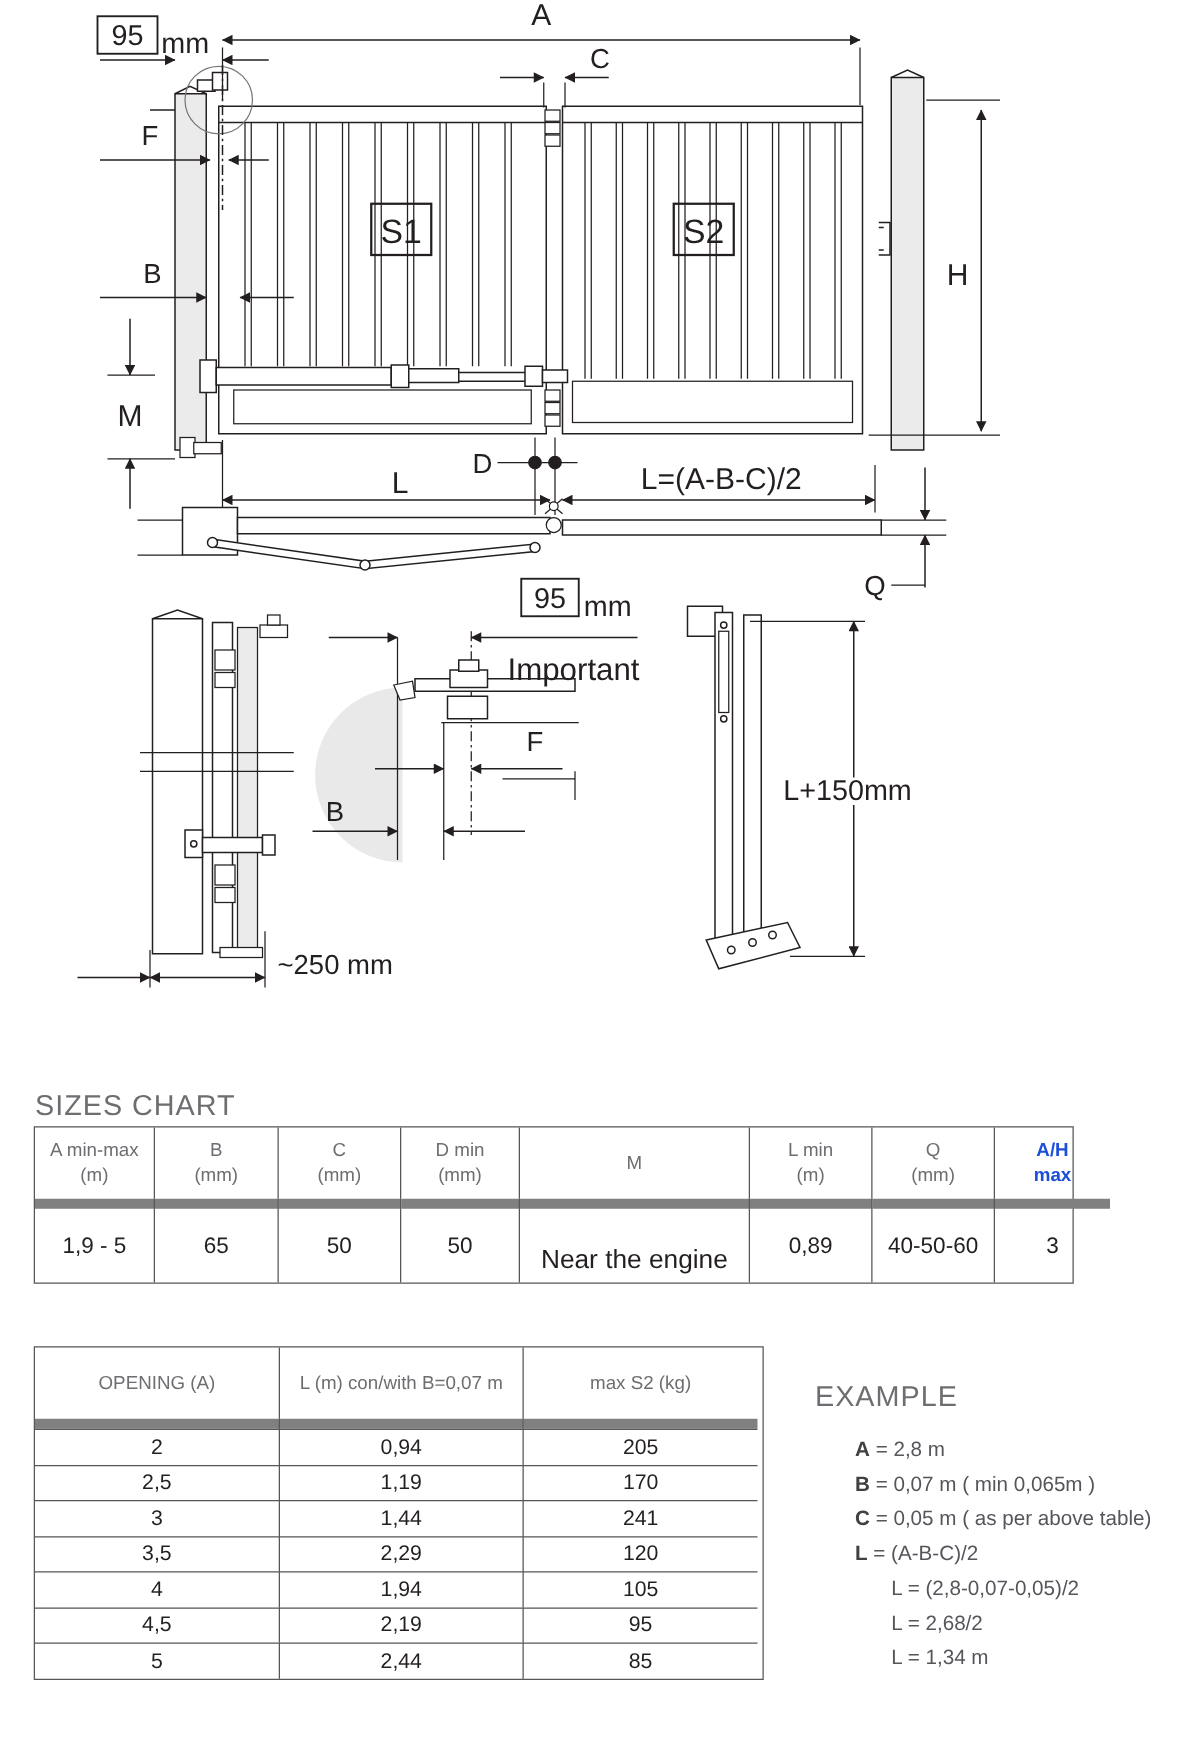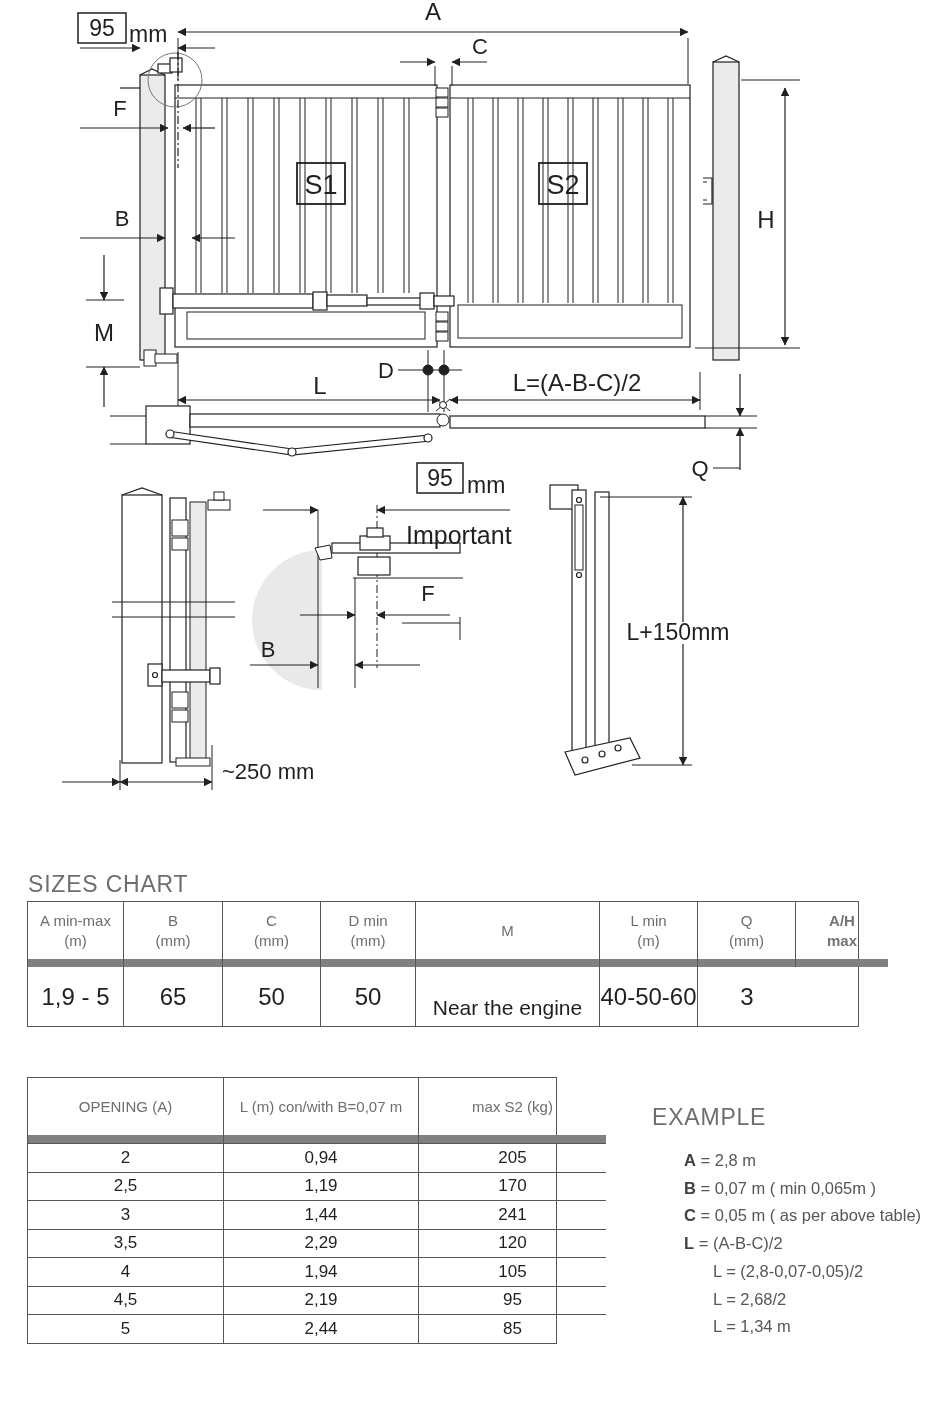--- a/index.html
+++ b/index.html
@@ -9,24 +9,24 @@
   }
   .abs{position:absolute;}
   svg text{font-family:"Liberation Sans", sans-serif;fill:#231f20;}
 
   
   .tbl{display:grid;border:1px solid #55565a;box-sizing:border-box;background:#fff;}
   .cell{border-right:1px solid #55565a;display:flex;align-items:center;justify-content:center;
         box-sizing:border-box;text-align:center;}
   .cell.last{border-right:none;}
   .hdr{flex-direction:column;color:#6d6e71;font-size:15px;line-height:1.3;padding:2px;}
-  .hdr.bold{color:#737373;font-weight:bold;}
+  .hdr.bold{color:#1d4ed8;font-weight:bold;}
   .sep{background:#808080;border-right:1px solid #55565a;}
   .sep.last{border-right:none;}
-  .val{font-size:24px;color:#231f20;}
+  .val{font-size:18px;color:#231f20;}
   .near{align-items:flex-end;padding-bottom:6px;font-size:21px;}
   .rcell{border-top:1px solid #55565a;font-size:17px;}
 
   .section-title{color:#6d6e71;font-size:23px;letter-spacing:0.8px;}
 
   
   .ex-line{line-height:27.7px;font-size:16.5px;color:#55565b;white-space:pre;margin-left:32px;}
   .ex-line b{color:#414042;font-weight:bold;}
   .ex-sub{margin-left:61px;}
 </style>
@@ -332,25 +332,26 @@
   <div class="sep"></div>
   <div class="sep"></div>
   <div class="sep"></div>
   <div class="sep last"></div>
 
   <div class="cell val">1,9 - 5</div>
   <div class="cell val">65</div>
   <div class="cell val">50</div>
   <div class="cell val">50</div>
   <div class="cell val near">Near the engine</div>
+  <div class="cell val">0,89</div>
   <div class="cell val">40-50-60</div>
   <div class="cell val last">3</div>
 </div>
 
-<div class="abs tbl" style="left:27px;top:1077px;width:530px;grid-template-columns:196px 195px 187px;grid-template-rows:57px 8px repeat(7,28.5px)">
+<div class="abs tbl" style="left:27px;top:1077px;width:584px;grid-template-columns:196px 195px 187px;grid-template-rows:57px 8px repeat(7,28.5px)">
   <div class="cell hdr">OPENING (A)</div>
   <div class="cell hdr">L (m) con/with B=0,07 m</div>
   <div class="cell hdr last">max S2 (kg)</div>
 
   <div class="sep"></div>
   <div class="sep"></div>
   <div class="sep last"></div>
 
   <div class="cell rcell">2</div>
   <div class="cell rcell">0,94</div>

